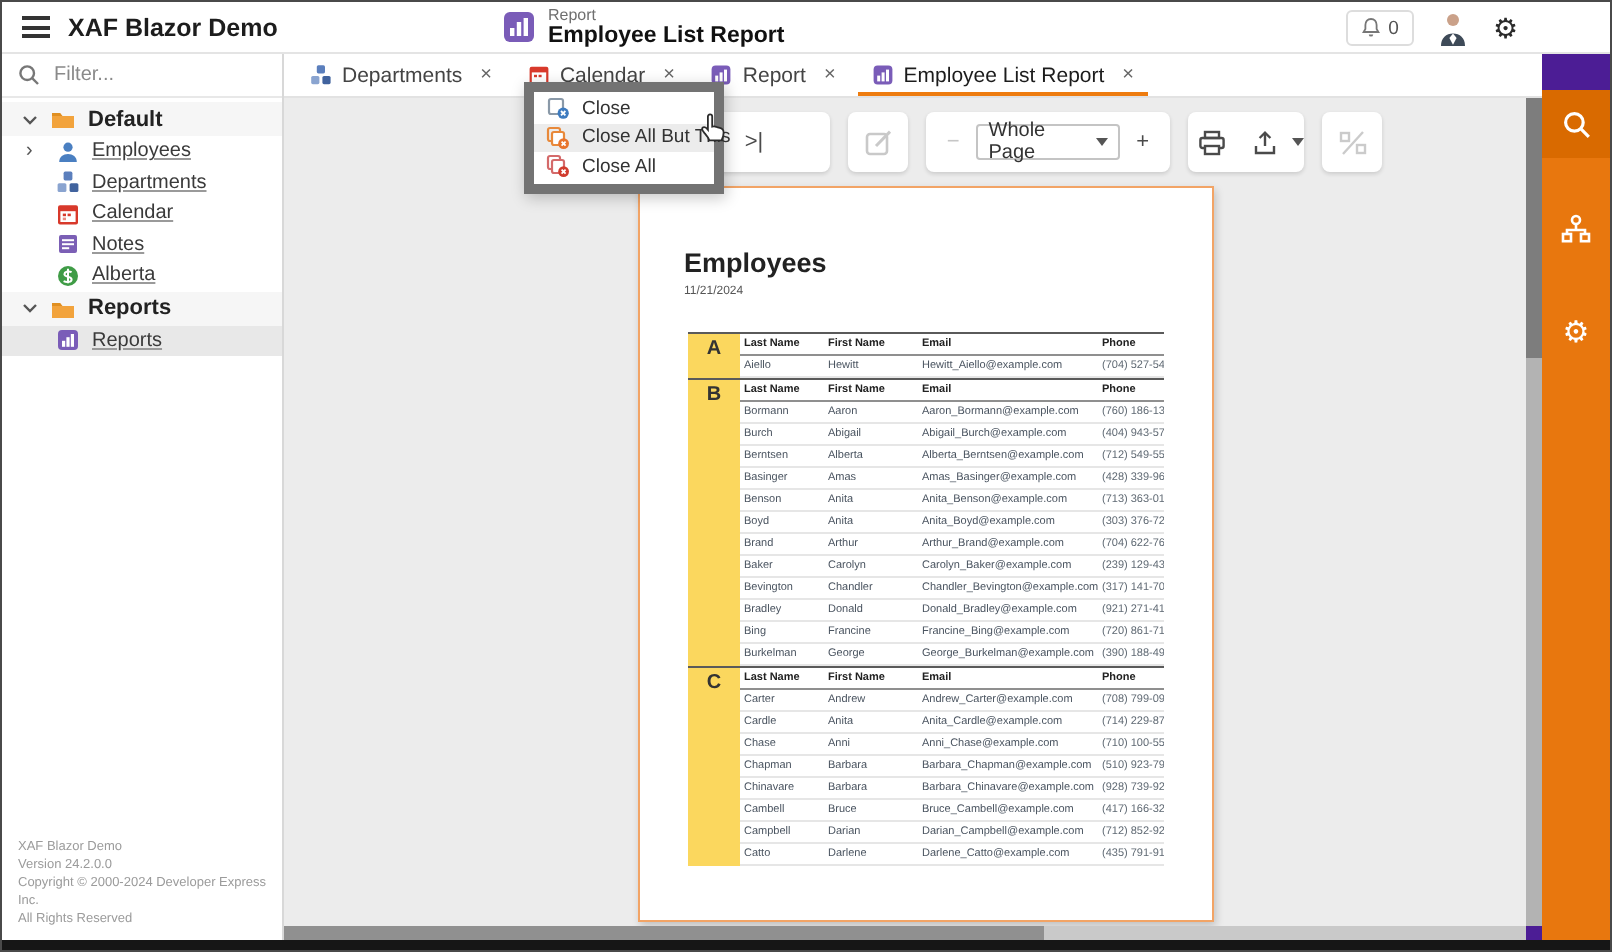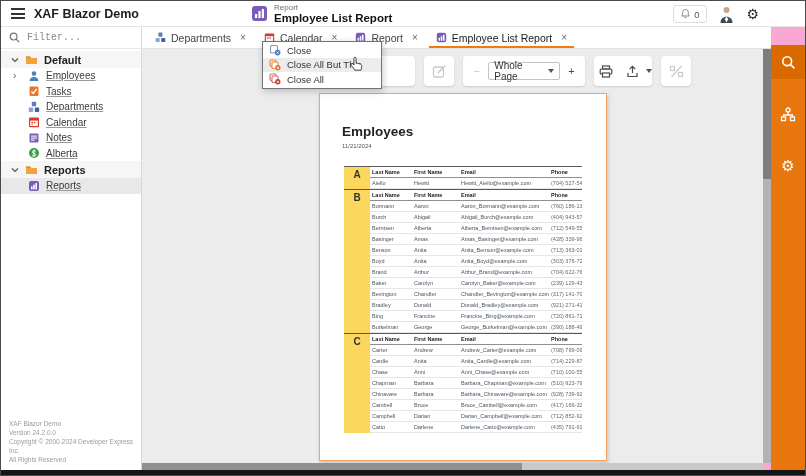--- a/index.html
+++ b/index.html
@@ -1,18 +1,18 @@
 <!DOCTYPE html>
 <html><head>
 <meta charset="utf-8">
 <style>
   * { margin:0; padding:0; box-sizing:border-box; }
   html,body { background:#fff; }
   body { font-family:"Liberation Sans","DejaVu Sans",sans-serif; }
-  .app { position:relative; width:806px; height:476px; background:#f9a8d4; overflow:hidden;
+  .app { position:relative; width:806px; height:476px; background:#4c1d95; overflow:hidden;
          border:1px solid #4a4a4a;padding-left:16px; }
   .bottombar { position:absolute; left:0; right:0; bottom:0; height:5px; background:#161616; z-index:40; }
 
   
   .header { position:absolute; left:0; top:0; width:804px; height:26px; background:#fff;
             border-bottom:1px solid #e4e4e4; z-index:10; }
   .burger { position:absolute; left:10px; top:7px; width:14px; height:11px; cursor:pointer; }
   .burger i { display:block; height:2px; background:#333; margin-bottom:2.5px; }
   .app-title { position:absolute; left:33px; top:6px; font-size:12.5px; font-weight:bold; color:#1d1d1d; }
   .doc-icon { position:absolute; left:250px; top:4px; }
@@ -22,21 +22,21 @@
   .hdr-right { position:absolute; right:46px; top:4px; display:flex; align-items:center; gap:12px; }
   .notif { display:flex; align-items:center; gap:4px; border:1px solid #ddd; border-radius:3px;
            height:18px; padding:0 7px; font-size:9.5px; color:#555; }
   .gear-dark { font-size:14px; color:#2b2b2b; line-height:18px; }
 
   
   .sidebar { position:absolute; left:0; top:26px; width:141px; bottom:5px; background:#fff;
              border-right:1px solid #d8d8d8; z-index:5; }
   .filter-row { height:22px; border-bottom:1px solid #e8e8e8; display:flex; align-items:center; padding:0 8px; gap:7px; }
   .filter-row input { border:none; outline:none; font-size:10px; width:100px; color:#333;
-                      font-family:Liberation Mono, monospace; }
+                      font-family:Liberation Sans, sans-serif; }
   .filter-row input::placeholder { color:#8a8a8a; }
   .nav { padding-top:2px; }
   .nav-group-hdr { height:17px; display:flex; align-items:center; gap:6px; padding-left:10px;
                    background:#f6f6f6; font-size:11px; font-weight:bold; color:#222; cursor:pointer; }
   .nav-item { height:15.5px; display:flex; align-items:center; gap:6px; padding-left:27px;
               font-size:10px; color:#3a3a3a; cursor:pointer; }
   .nav-item.with-exp { padding-left:12px; }
   .nav-item span.lbl { text-decoration:underline; text-decoration-color:#9a9a9a; text-underline-offset:1px; }
   .nav-item.sel { background:#e8e8e8; }
   .exp-gl { font-size:10px; color:#555; width:9px; }
@@ -94,21 +94,21 @@
   .hscroll { position:absolute; left:141px; top:462px; width:621px; height:9px; background:#c9c9c9; z-index:6; }
   .hscroll .thumb { position:absolute; left:0; top:0; height:9px; width:380px; background:#909090; }
   .rpanel { position:absolute; left:770px; top:44px; width:34px; bottom:5px; background:#E8770E; z-index:7;
             display:flex; flex-direction:column; align-items:center; }
   .rp-btn { width:34px; height:34px; display:flex; align-items:center; justify-content:center; cursor:pointer; }
   .rp-btn.first { background:#D96A00; }
   .rp-btn + .rp-btn { margin-top:18px; }
   .rp-gear { color:#fff; font-size:15px; }
 
   
-  .ctxmenu { position:absolute; left:261px; top:40px; width:120px; background:#fff; border:1px solid #737373;
+  .ctxmenu { position:absolute; left:261px; top:40px; width:100px; background:#fff; border:5px solid #737373;
              box-shadow:1px 2px 7px rgba(0,0,0,.22); z-index:30; padding:1px 0; }
   .ctx-item { height:14.5px; display:flex; align-items:center; gap:6px; padding-left:6px;
               font-size:9.5px; color:#333; cursor:pointer; white-space:nowrap; }
   .ctx-item.hover { background:#ececec; }
   .cursor-hand { position:absolute; left:349px; top:55px; z-index:35; }
 
   svg { display:block; }
 </style>
 </head>
 <body>
@@ -183,29 +183,20 @@
 
       <div class="nav-item with-exp">
         <span class="exp-gl">›</span>
         <span>
             <svg width="12" height="12">
               <circle cx="6" cy="3.6" r="2.3" fill="#4A7FC1"></circle>
               <path d="M1.6 11c0-2.6 2-4 4.4-4s4.4 1.4 4.4 4z" fill="#4A7FC1"></path>
             </svg>
           </span>
         <span class="lbl">Employees</span>
-      </div>
-      <div class="nav-item">
-        <span>
-            <svg width="12" height="12">
-              <rect x="1.5" y="1.5" width="9" height="9.5" rx="1.2" fill="#E8762C"></rect>
-              <polyline points="3.5,6.5 5.3,8.4 8.6,4" fill="none" stroke="#fff" stroke-width="1.4"></polyline>
-            </svg>
-          </span>
-        <span class="lbl">Tasks</span>
       </div>
       <div class="nav-item">
         <span>
             <svg width="12" height="12">
               <rect x="3.8" y="0.8" width="4.4" height="4.4" rx="0.8" fill="#5B7FBD"></rect>
               <rect x="0.8" y="6.6" width="4.4" height="4.4" rx="0.8" fill="#8AA4D0"></rect>
               <rect x="6.8" y="6.6" width="4.4" height="4.4" rx="0.8" fill="#41639E"></rect>
             </svg>
           </span>
         <span class="lbl">Departments</span>

